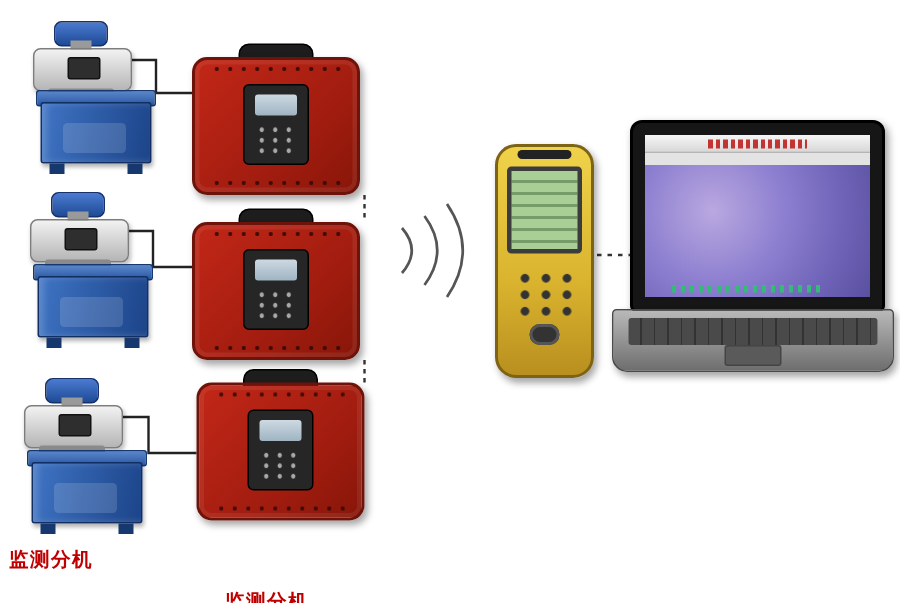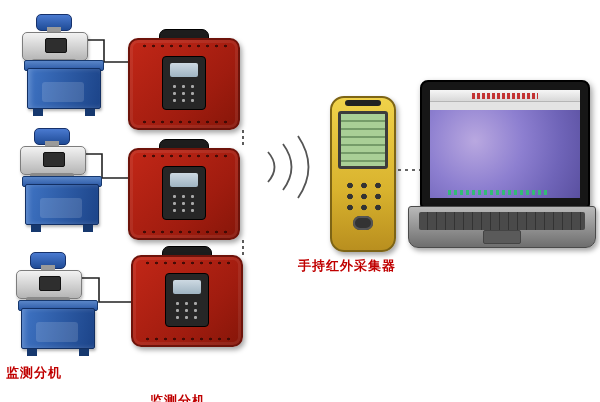--- a/index.html
+++ b/index.html
@@ -220,15 +220,14 @@
       </div>
     </div>
   </div>
   <div class="laptop-base">
     <div class="laptop-keyboard"></div>
     <div class="laptop-touchpad"></div>
   </div>
 
   <div class="label label-flow">监测分机</div>
   <div class="label label-monitor">监测分机</div>
-  <div class="label label-handheld">手持红外采集器</div>
 
 </div>
 
 </body></html>

